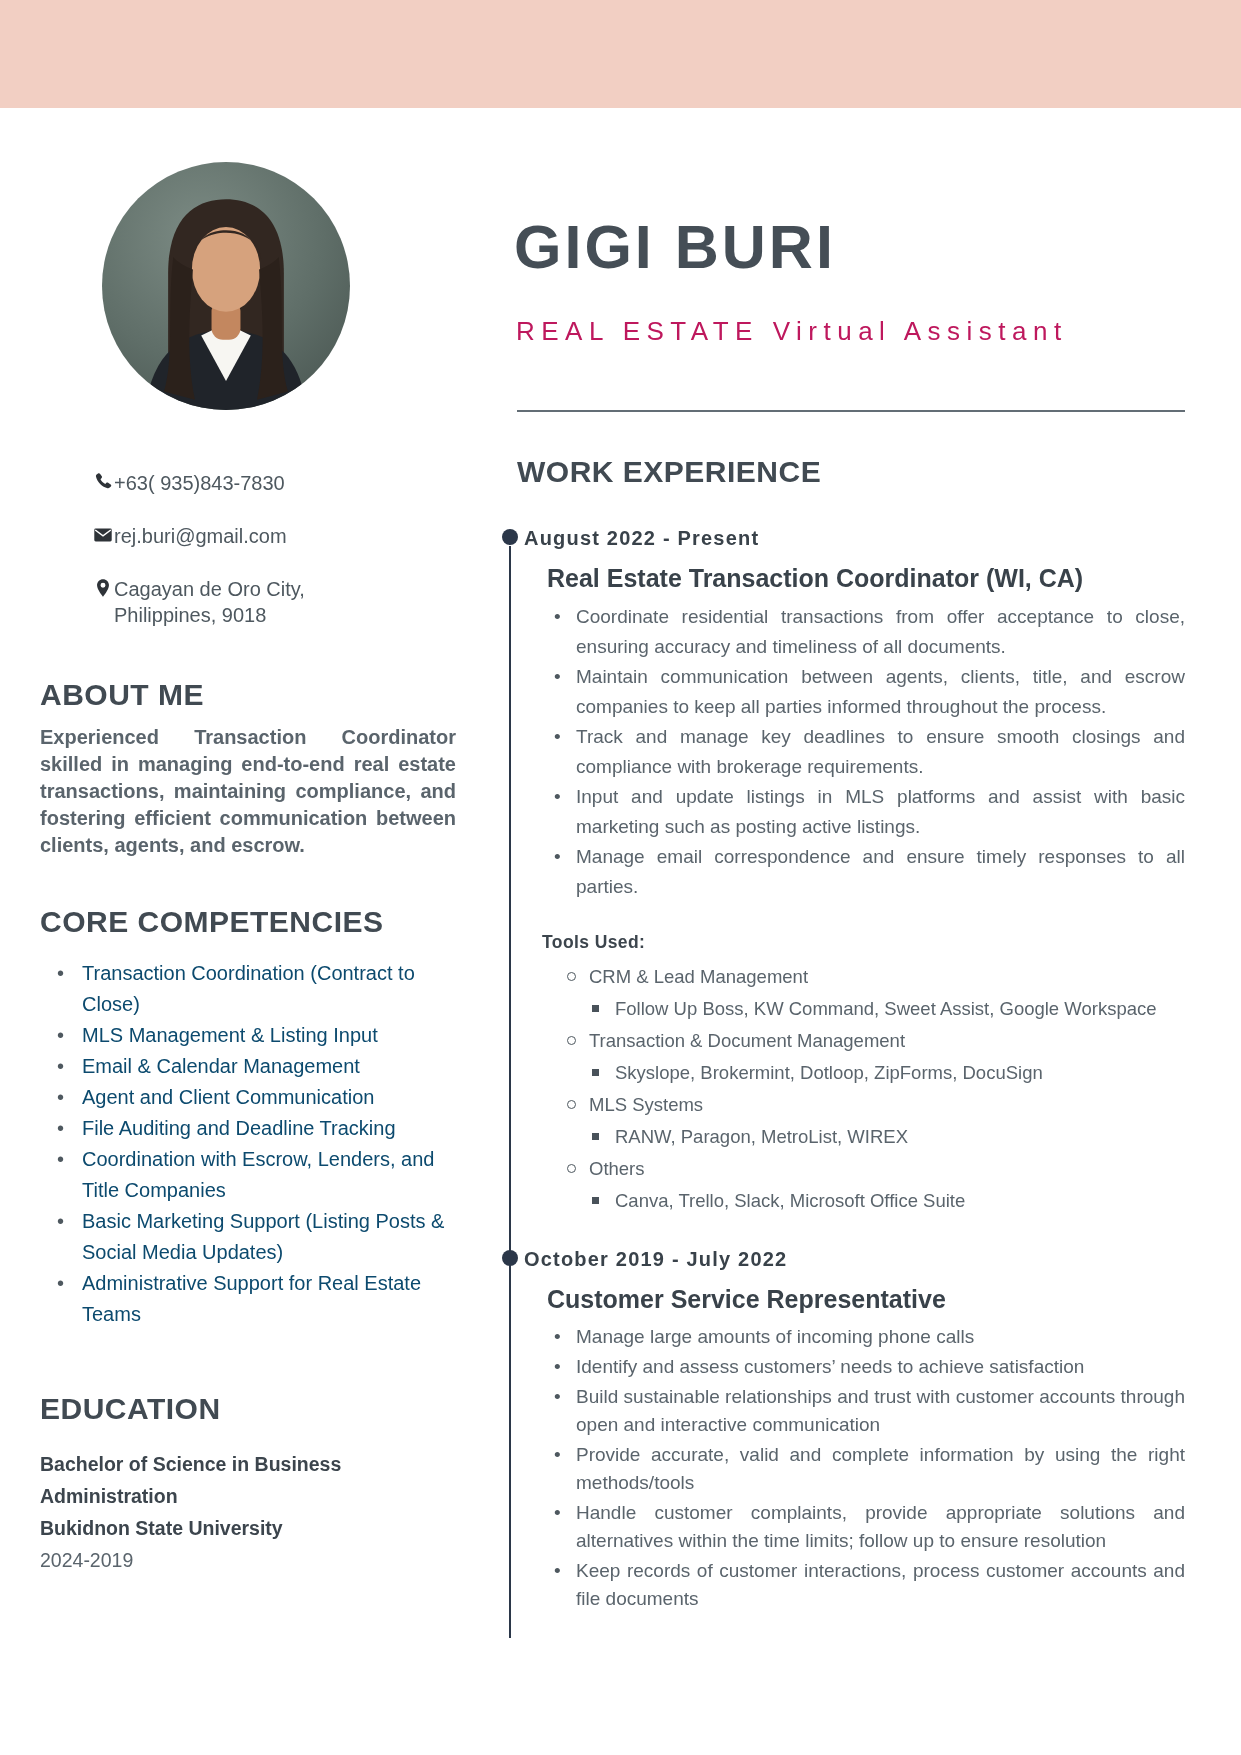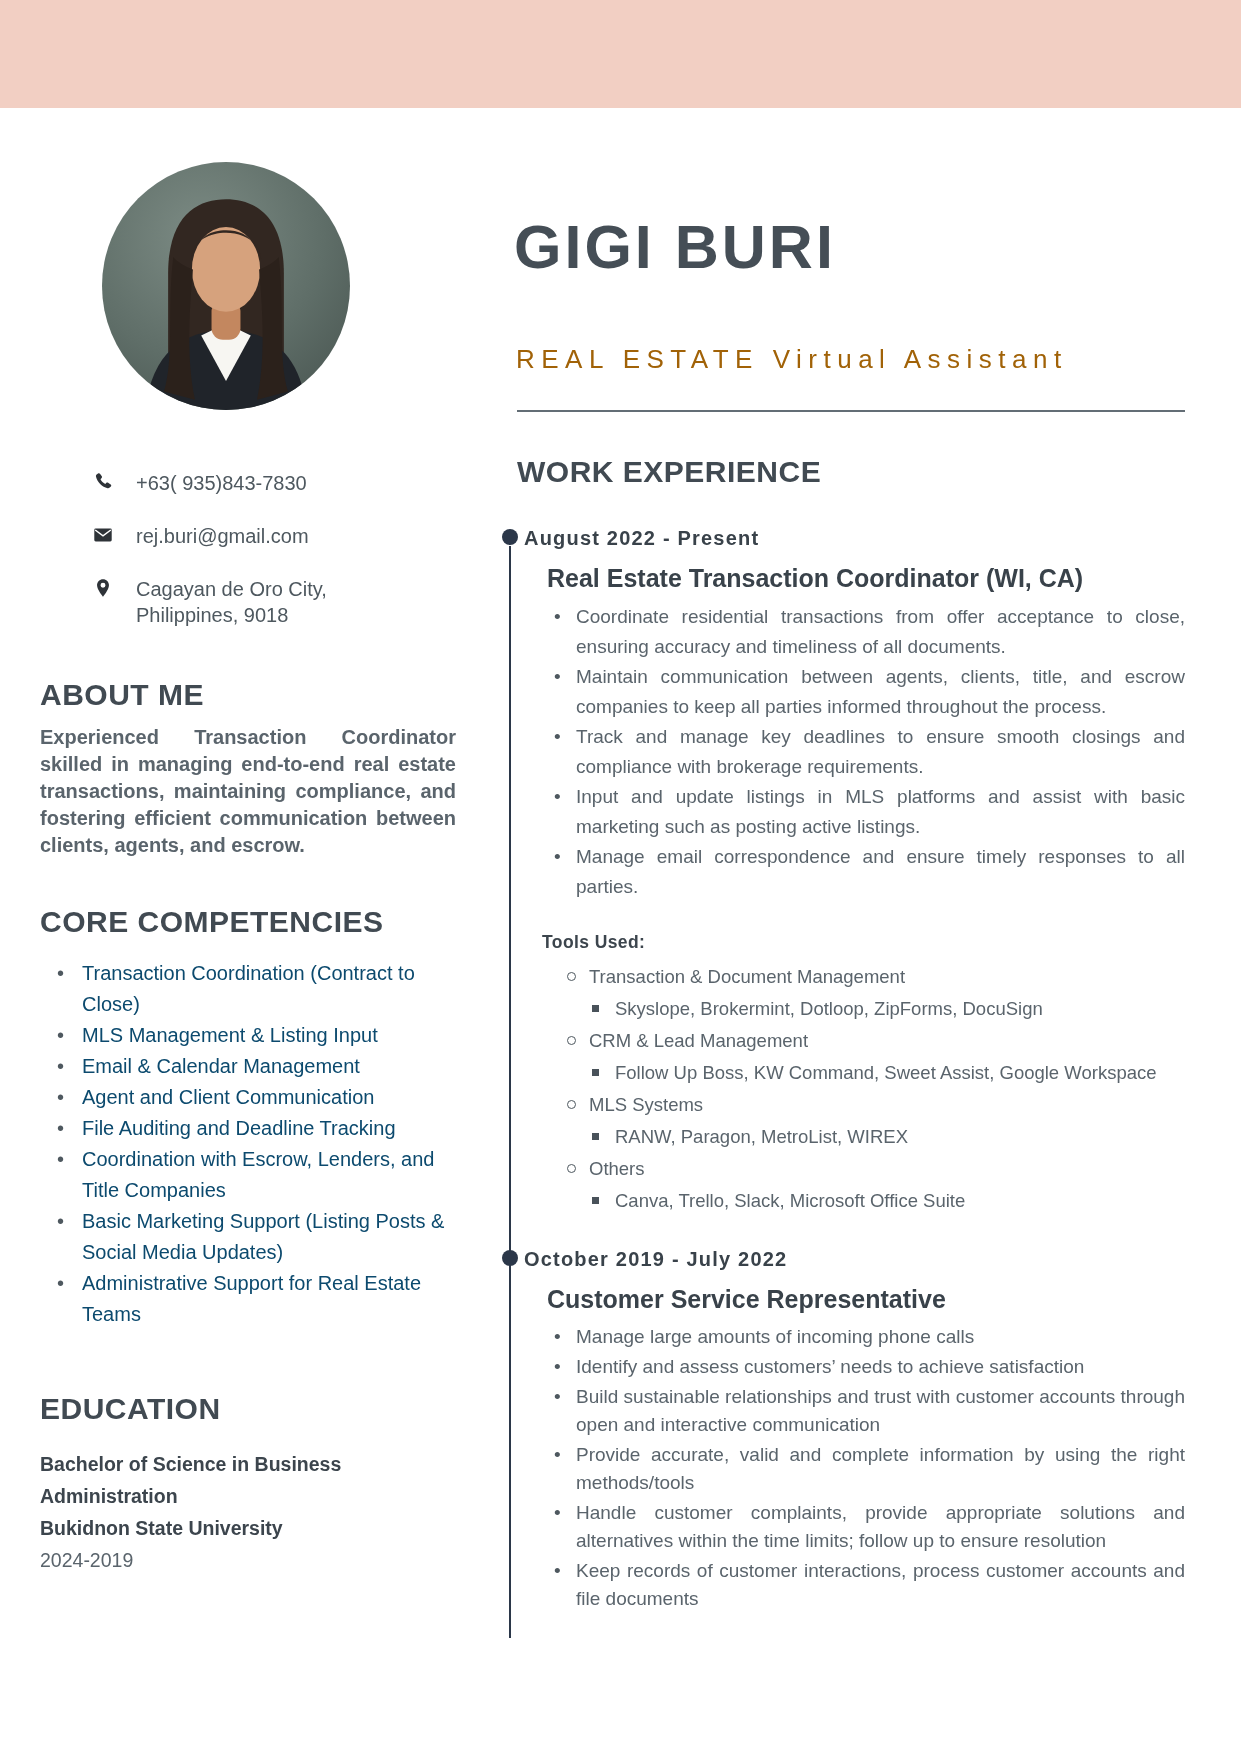--- a/index.html
+++ b/index.html
@@ -10,37 +10,37 @@
     font-family:"Liberation Sans","DejaVu Sans",sans-serif;
     overflow:hidden;
   }
   .top-bar{position:absolute;left:0;top:0;width:1241px;height:108px;background:var(--accent,#f2cfc3);}
   
   .avatar{position:absolute;left:102px;top:162px;width:248px;height:248px;border-radius:50%;overflow:hidden;}
   .avatar svg{display:block;width:100%;height:100%;}
   .contact{position:absolute;left:92px;top:470px;width:370px;}
   .contact-row{display:flex;align-items:flex-start;margin-bottom:27px;}
   .contact-row .cicon{width:22px;height:22px;flex:0 0 22px;margin-top:1px;}
-  .contact-row .ctext{margin-left:22px;font-size:20px;line-height:26px;color:#4e585f;}
+  .contact-row .ctext{font-size:20px;line-height:26px;color:#4e585f;}
   .sec-h{position:absolute;left:40px;margin:0;font-size:30px;font-weight:bold;letter-spacing:0.5px;color:#414a52;}
   .about-h{top:678px;}
   .about-p{position:absolute;left:40px;top:724px;width:416px;margin:0;
     font-size:20px;line-height:27px;color:#5a646c;text-align:justify;font-weight:bold;}
   .comp-h{top:905px;}
   .comp-list{position:absolute;left:40px;top:958px;width:420px;margin:0;padding:0;list-style:none;
     font-size:20px;line-height:31px;color:#0c4a6e;}
   .comp-list li{position:relative;padding-left:42px;}
   .comp-list li::before{content:"\2022";position:absolute;left:17px;top:0;color:#4e585f;}
   .edu-h{top:1392px;}
   .edu-block{position:absolute;left:40px;top:1448px;width:440px;font-size:19.5px;line-height:32px;color:#5a646c;}
   .edu-degree,.edu-school{font-weight:bold;color:#3c454d;}
   
   .name{position:absolute;left:514px;top:212px;margin:0;font-size:61px;font-weight:bold;
     letter-spacing:3px;color:#454e56;}
-  .subtitle{position:absolute;left:516px;top:344px;font-size:26px;letter-spacing:6.5px;color:#a16207;}
+  .subtitle{position:absolute;left:516px;top:316px;font-size:26px;letter-spacing:6.5px;color:#be185d;}
   .head-divider{position:absolute;left:517px;top:410px;width:668px;height:2px;background:#636d75;}
   .work-h{left:517px;top:455px;}
   .timeline-line{position:absolute;left:509px;top:546px;width:2px;height:1092px;background:var(--timeline,#2b3749);}
   .jobs{position:absolute;left:524px;top:526px;width:661px;}
   .job{margin-bottom:30px;}
   .job-dates{position:relative;font-size:20px;font-weight:bold;letter-spacing:1.2px;color:#39424a;line-height:24px;}
   .timeline-dot{position:absolute;left:-22px;top:3px;width:16px;height:16px;border-radius:50%;
     background:var(--timeline,#2b3749);}
   .job-title{margin:13px 0 0 23px;font-size:25px;font-weight:bold;color:#39424a;line-height:30px;}
   .job-bullets{margin:9px 0 0 23px;padding:0;list-style:none;font-size:19px;line-height:30px;
@@ -151,25 +151,25 @@
     <ul class="job-bullets">
           <li>Coordinate residential transactions from offer acceptance to close, ensuring accuracy and timeliness of all documents.</li>
           <li>Maintain communication between agents, clients, title, and escrow companies to keep all parties informed throughout the process.</li>
           <li>Track and manage key deadlines to ensure smooth closings and compliance with brokerage requirements.</li>
           <li>Input and update listings in MLS platforms and assist with basic marketing such as posting active listings.</li>
           <li>Manage email correspondence and ensure timely responses to all parties.</li>
         </ul>
     <div class="tools">
       <div class="tools-heading">Tools Used:</div>
       <ul class="tools-list">
+            <li>CRM &amp; Lead Management<ul class="tool-sub">
+                <li>Follow Up Boss, KW Command, Sweet Assist, Google Workspace</li>
+              </ul></li>
             <li>Transaction &amp; Document Management<ul class="tool-sub">
                 <li>Skyslope, Brokermint, Dotloop, ZipForms, DocuSign</li>
-              </ul></li>
-            <li>CRM &amp; Lead Management<ul class="tool-sub">
-                <li>Follow Up Boss, KW Command, Sweet Assist, Google Workspace</li>
               </ul></li>
             <li>MLS Systems<ul class="tool-sub">
                 <li>RANW, Paragon, MetroList, WIREX</li>
               </ul></li>
             <li>Others<ul class="tool-sub">
                 <li>Canva, Trello, Slack, Microsoft Office Suite</li>
               </ul></li>
           </ul>
     </div>
   </section>

